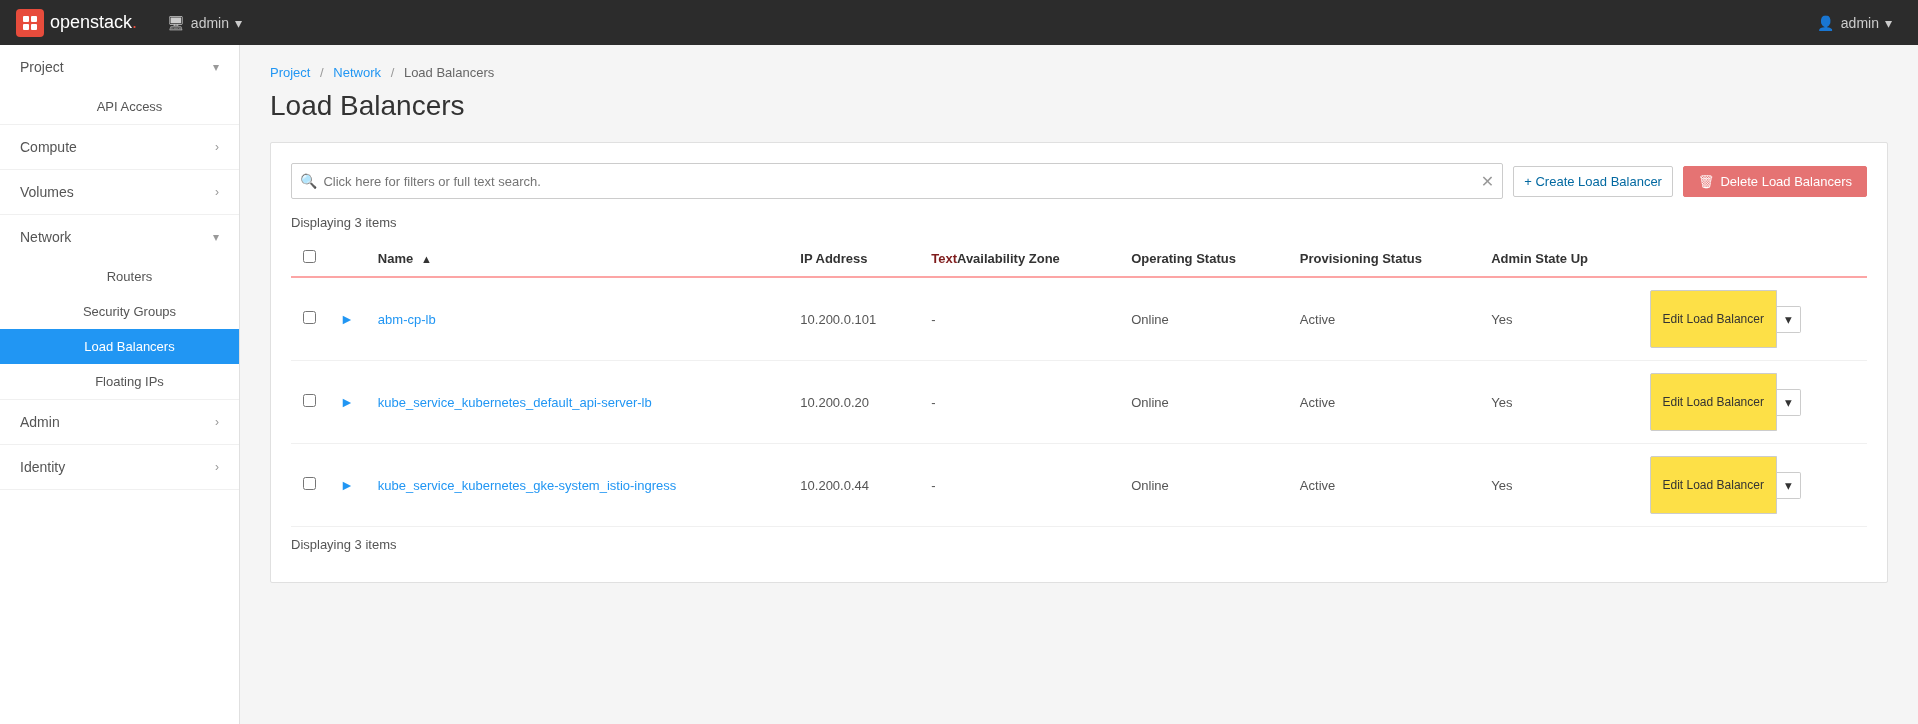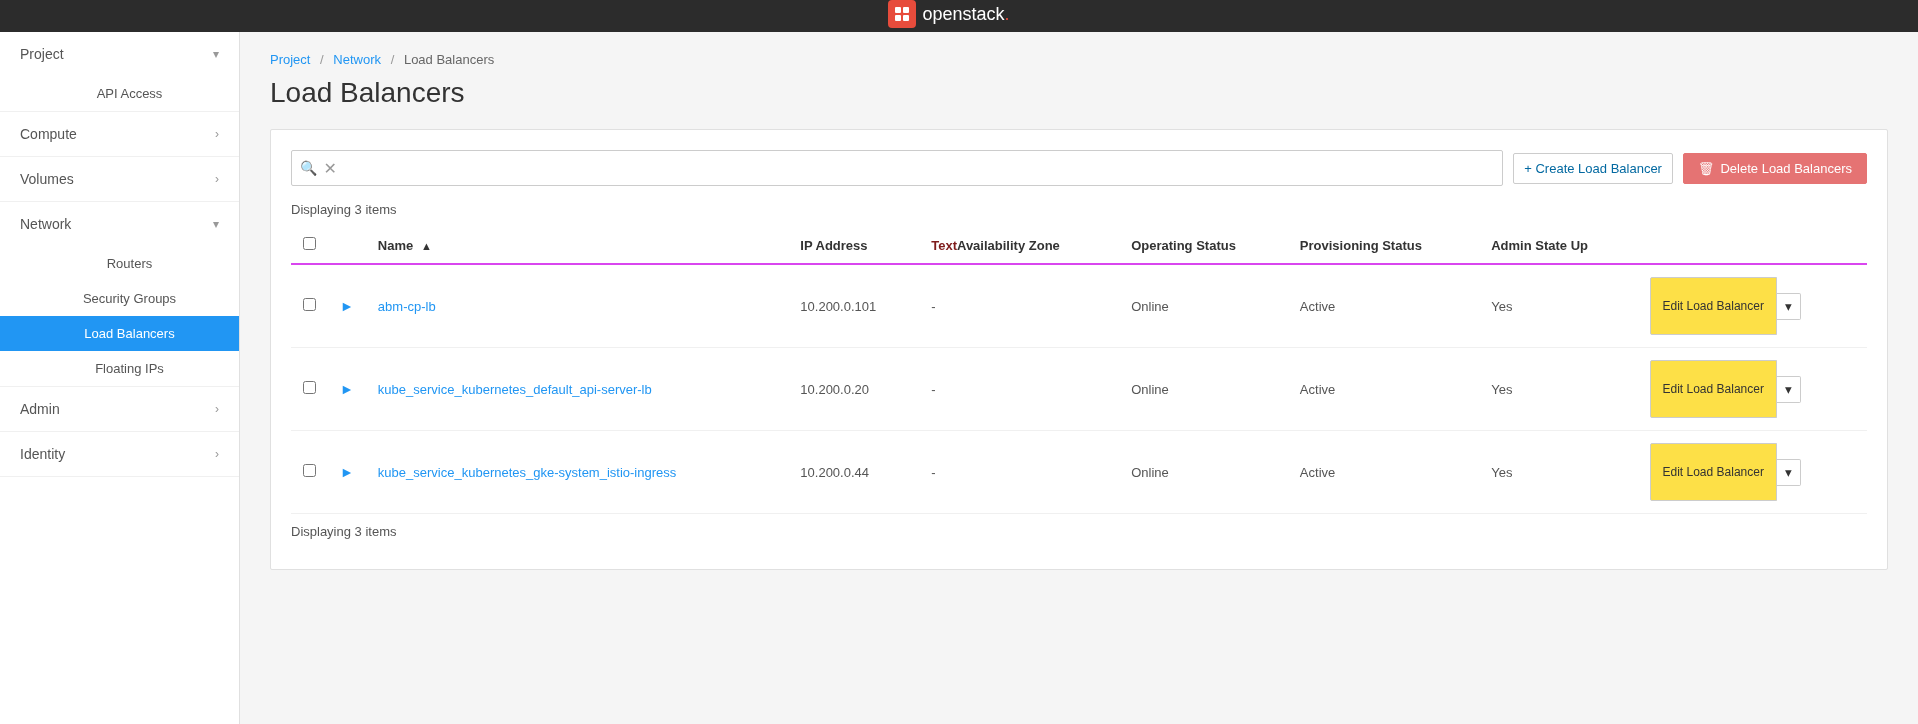--- a/index.html
+++ b/index.html
@@ -4,24 +4,23 @@
   <style>
     * { box-sizing: border-box; margin: 0; padding: 0; }
     body { font-family: 'Helvetica Neue', Arial, sans-serif; font-size: 14px; background: #f5f5f5; color: #333; display: flex; flex-direction: column; height: 100vh; }
 
     
     .navbar {
       background: #2c2c2c;
       color: #fff;
       display: flex;
       align-items: center;
-      height: 32px;
+      height: 45px;
       padding: 0 16px;
       flex-shrink: 0;
-      flex-direction: column;
     }
     .navbar-brand {
       display: flex;
       align-items: center;
       gap: 8px;
       margin-right: 20px;
     }
     .openstack-logo {
       display: flex;
       align-items: center;
@@ -204,21 +203,21 @@
 
     
     .table {
       width: 100%;
       border-collapse: collapse;
       font-size: 13px;
     }
     .table th {
       text-align: left;
       padding: 10px 12px;
-      border-bottom: 2px solid #d946ef;
+      border-bottom: 2px solid #fca5a5;
       color: #333;
       font-weight: 600;
       white-space: nowrap;
     }
     .table th.sortable { cursor: pointer; }
     .table th .sort-arrow { margin-left: 4px; font-size: 11px; }
     .table td {
       padding: 12px 12px;
       border-bottom: 1px solid #f0f0f0;
       color: #555;
@@ -352,20 +351,21 @@
       <span class="breadcrumb-sep">/</span>
       <span>Load Balancers</span>
     </div>
     <div class="page-title">Load Balancers</div>
 
     <div class="content-area">
 
       <div class="search-bar">
         <div class="search-input-wrap">
           <span class="search-icon">🔍</span>
+          <input class="search-input" type="text" placeholder="Click here for filters or full text search." style="">
           <span class="search-clear">✕</span>
         </div>
         <button class="btn-create">+ Create Load Balancer</button>
         <button class="btn-delete">
           <span>🗑</span>
           <span>Delete Load Balancers</span>
         </button>
       </div>
 
       <div class="displaying-items">Displaying 3 items</div>

